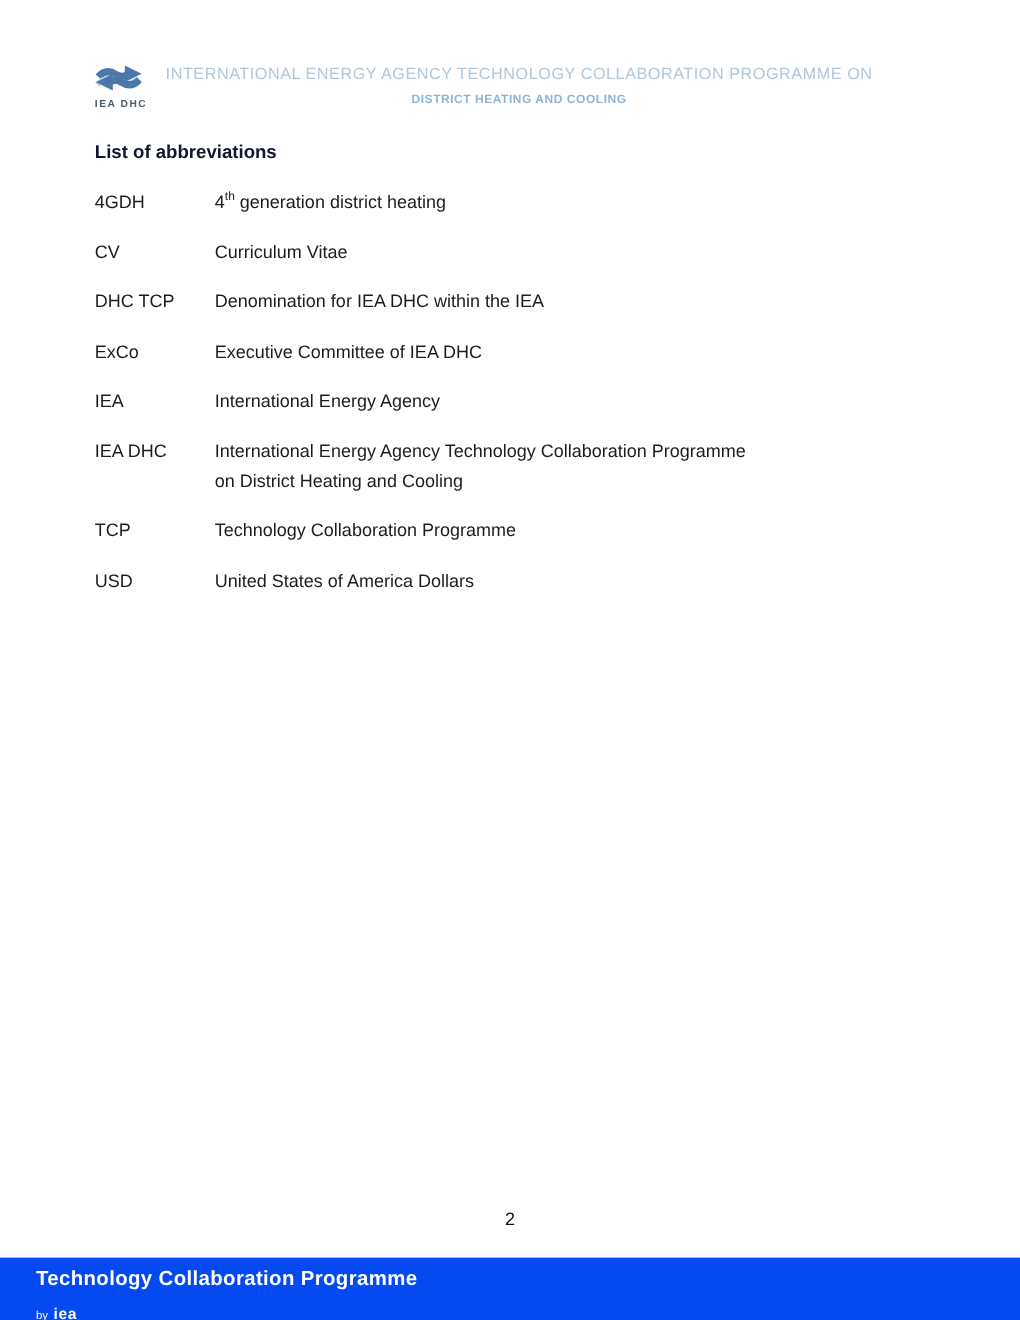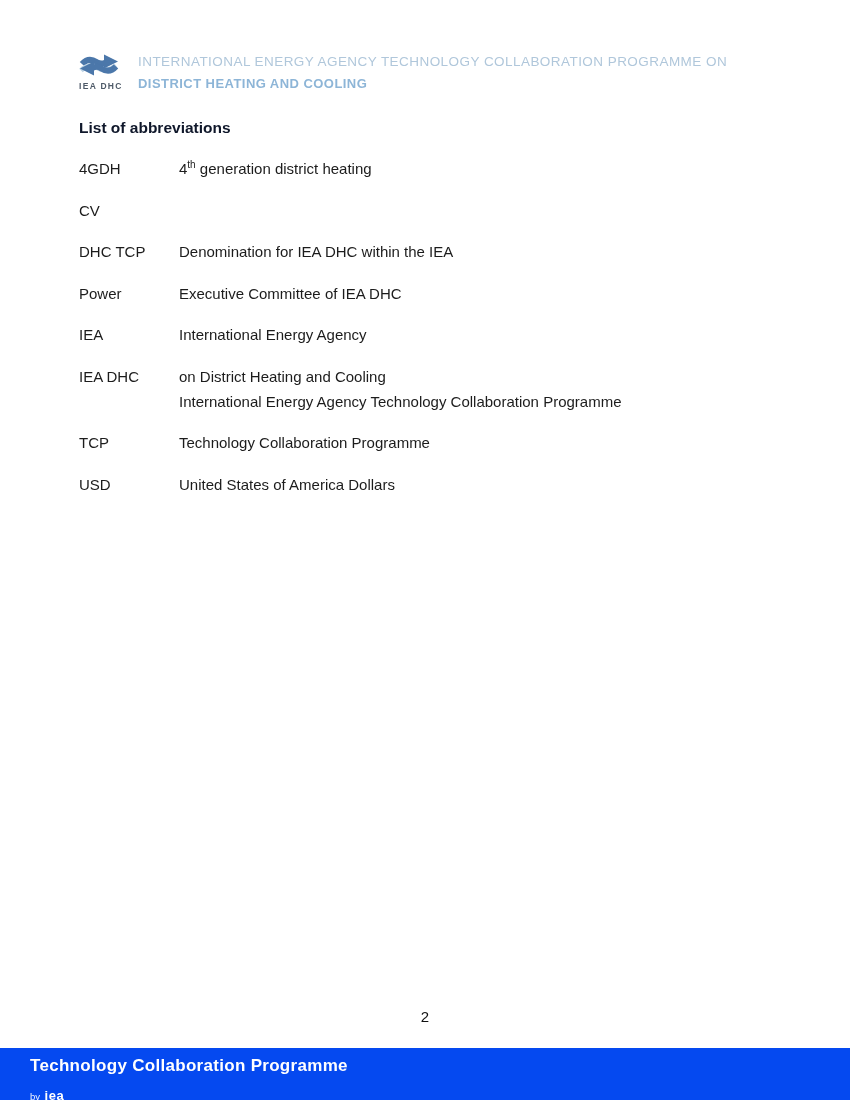--- a/index.html
+++ b/index.html
@@ -44,25 +44,26 @@
   }
   .mast-line1{
     font-size:13.5px;
     line-height:22px;
     letter-spacing:0.45px;
     font-weight:400;
     color:var(--header-line1);
     text-align:right;
   }
   .mast-line2{
-    font-size:13px;
+    font-size:10px;
     line-height:22px;
     letter-spacing:0.45px;
     font-weight:700;
     color:var(--header-line2);
+    text-align:center;
   }
   
   .heading{
     position:absolute;
     left:79px; top:119px;
     font-size:15.5px;
     font-weight:700;
     color:#0f172a;
   }
   .abbr-list{
@@ -70,20 +71,21 @@
     left:79px; top:156px;
     width:660px;
   }
   .abbr-row{
     display:flex;
     align-items:flex-start;
     font-size:15px;
     line-height:25px;
     color:var(--body-text);
     margin-bottom:16.5px;
+    justify-content:center;
   }
   .abbr-term{
     width:100px;
     flex-shrink:0;
   }
   .abbr-def{flex:1;}
   .abbr-def sup{
     font-size:10px;
     line-height:0;
     vertical-align:super;
@@ -153,43 +155,44 @@
   <div class="abbr-list">
 
     <div class="abbr-row">
       <div class="abbr-term">4GDH</div>
       <div class="abbr-def"><span>4</span><sup>th</sup><span> generation district heating</span></div>
     </div>
 
 
     <div class="abbr-row">
       <div class="abbr-term">CV</div>
+      <div class="abbr-def">Curriculum Vitae</div>
     </div>
 
     <div class="abbr-row">
       <div class="abbr-term">DHC TCP</div>
       <div class="abbr-def">Denomination for IEA DHC within the IEA</div>
     </div>
 
 
     <div class="abbr-row">
-      <div class="abbr-term">Power</div>
+      <div class="abbr-term">ExCo</div>
       <div class="abbr-def">Executive Committee of IEA DHC</div>
     </div>
 
     <div class="abbr-row">
       <div class="abbr-term">IEA</div>
       <div class="abbr-def">International Energy Agency</div>
     </div>
 
     <div class="abbr-row">
       <div class="abbr-term">IEA DHC</div>
       <div class="abbr-def">
+        <span class="def-line">International Energy Agency Technology Collaboration Programme</span>
         <span class="def-line">on District Heating and Cooling</span>
-        <span class="def-line">International Energy Agency Technology Collaboration Programme</span>
       </div>
     </div>
 
     <div class="abbr-row">
       <div class="abbr-term">TCP</div>
       <div class="abbr-def">Technology Collaboration Programme</div>
     </div>
 
     <div class="abbr-row">
       <div class="abbr-term">USD</div>

